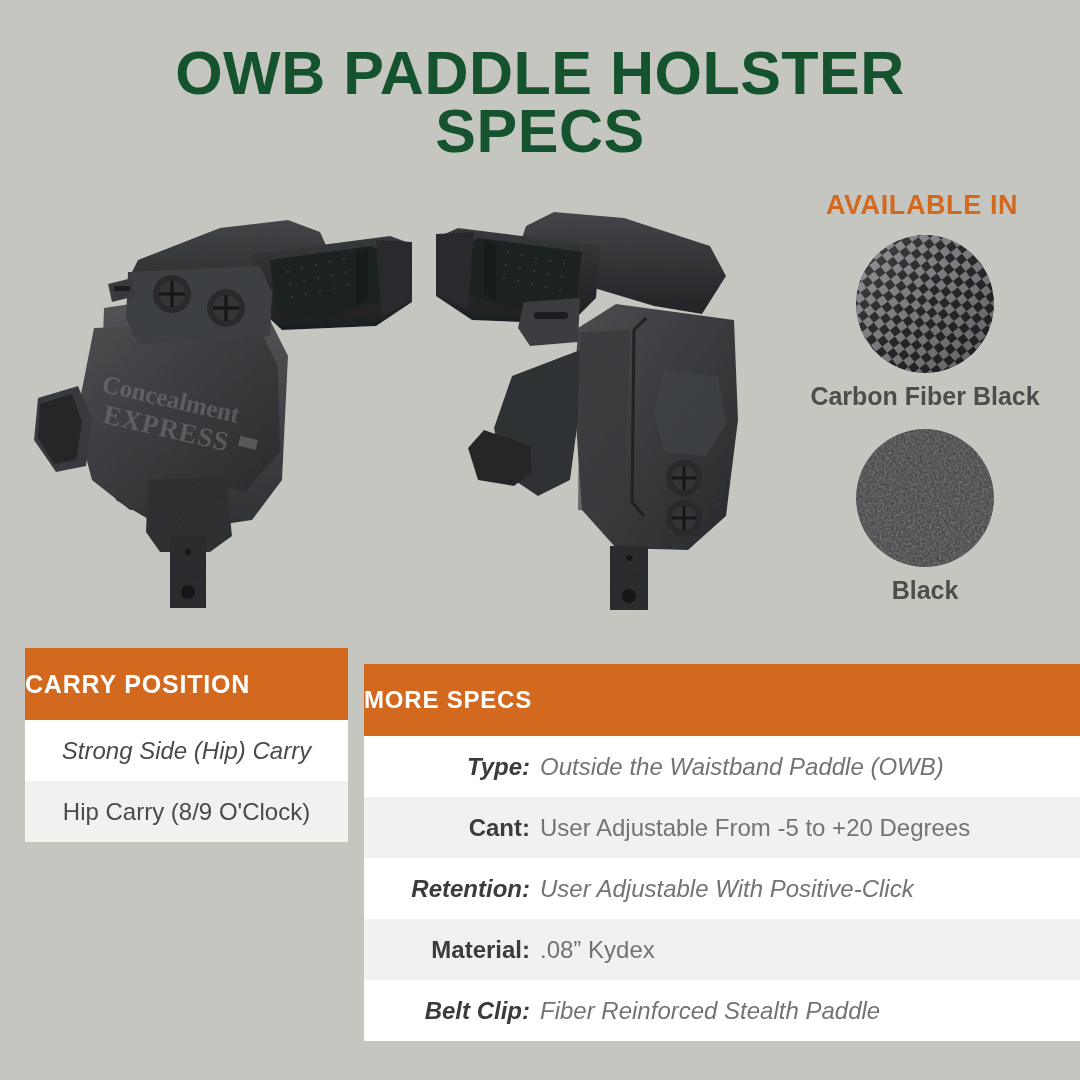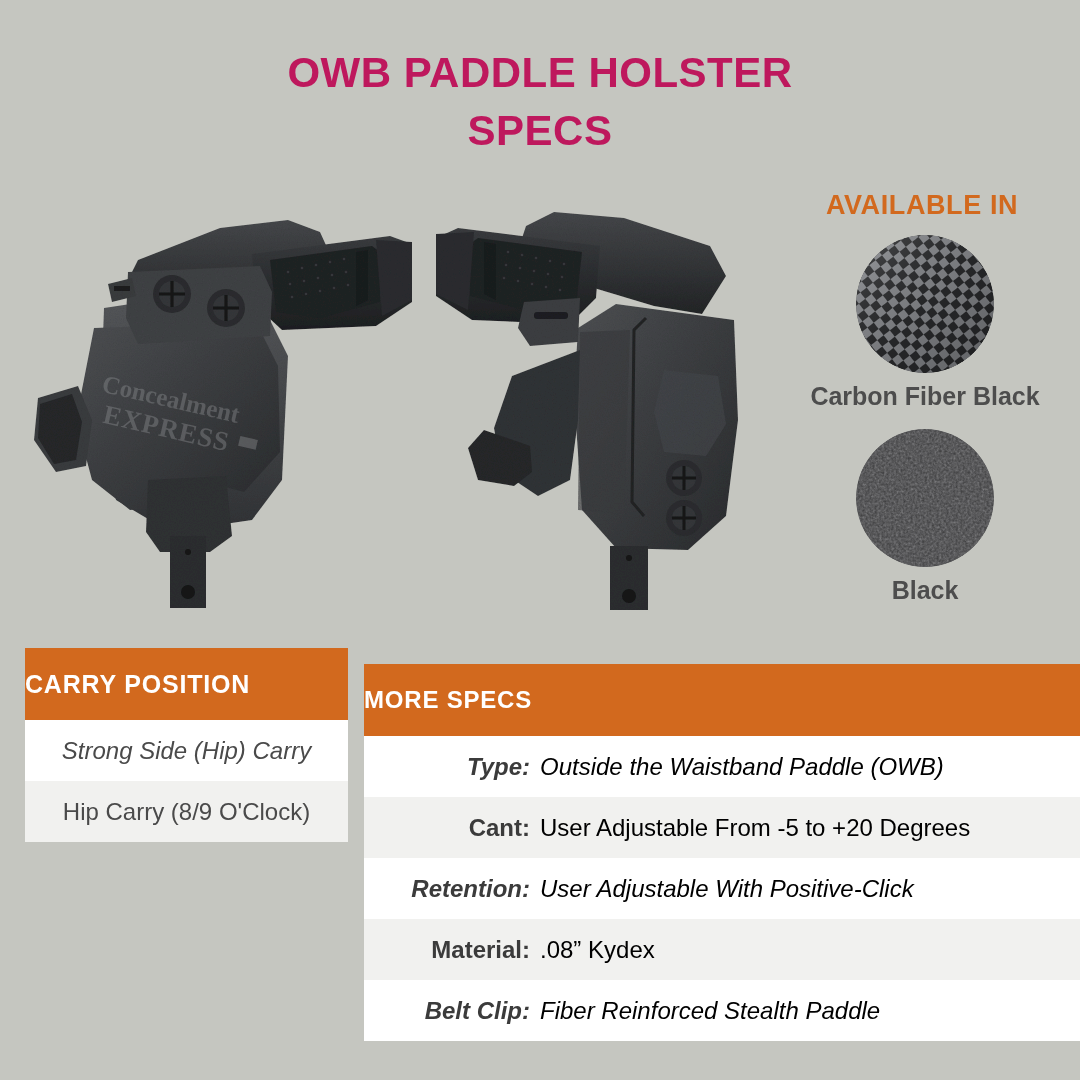--- a/index.html
+++ b/index.html
@@ -8,22 +8,22 @@
     background:#c5c6c0;
     font-family:"Liberation Sans", sans-serif;
     overflow:hidden;
     position:relative;
   }
 
   
   #page-title{
     position:absolute;left:0;top:44px;width:1080px;
     text-align:center;
-    color:#be185d;
-    font-size:42px;
+    color:#14532d;
+    font-size:61px;
     font-weight:bold;
     letter-spacing:0.5px;
     line-height:58px;
   }
   #page-title .t-line{display:block;}
 
   
   .product-stage{position:absolute;left:0;top:180px;width:830px;height:450px;}
   .holster-wrap{position:absolute;top:0;width:400px;height:450px;}
   .holster-wrap.left{left:20px;}
@@ -75,21 +75,21 @@
   #carry-table .row{justify-content:center;}
 
   
   #specs-table .row{padding-left:0;}
   .spec-label{
     width:166px;text-align:right;
     font-weight:bold;color:#3b3b3b;
     font-size:24px;padding-right:10px;flex:0 0 166px;
   }
   .spec-value{
-    color:#000000;font-size:24px;
+    color:#737373;font-size:24px;
   }
 </style>
 </head>
 <body>
 
 <div id="page-title">
   <span class="t-line">OWB PADDLE HOLSTER</span>
   <span class="t-line">SPECS</span>
 </div>
 

